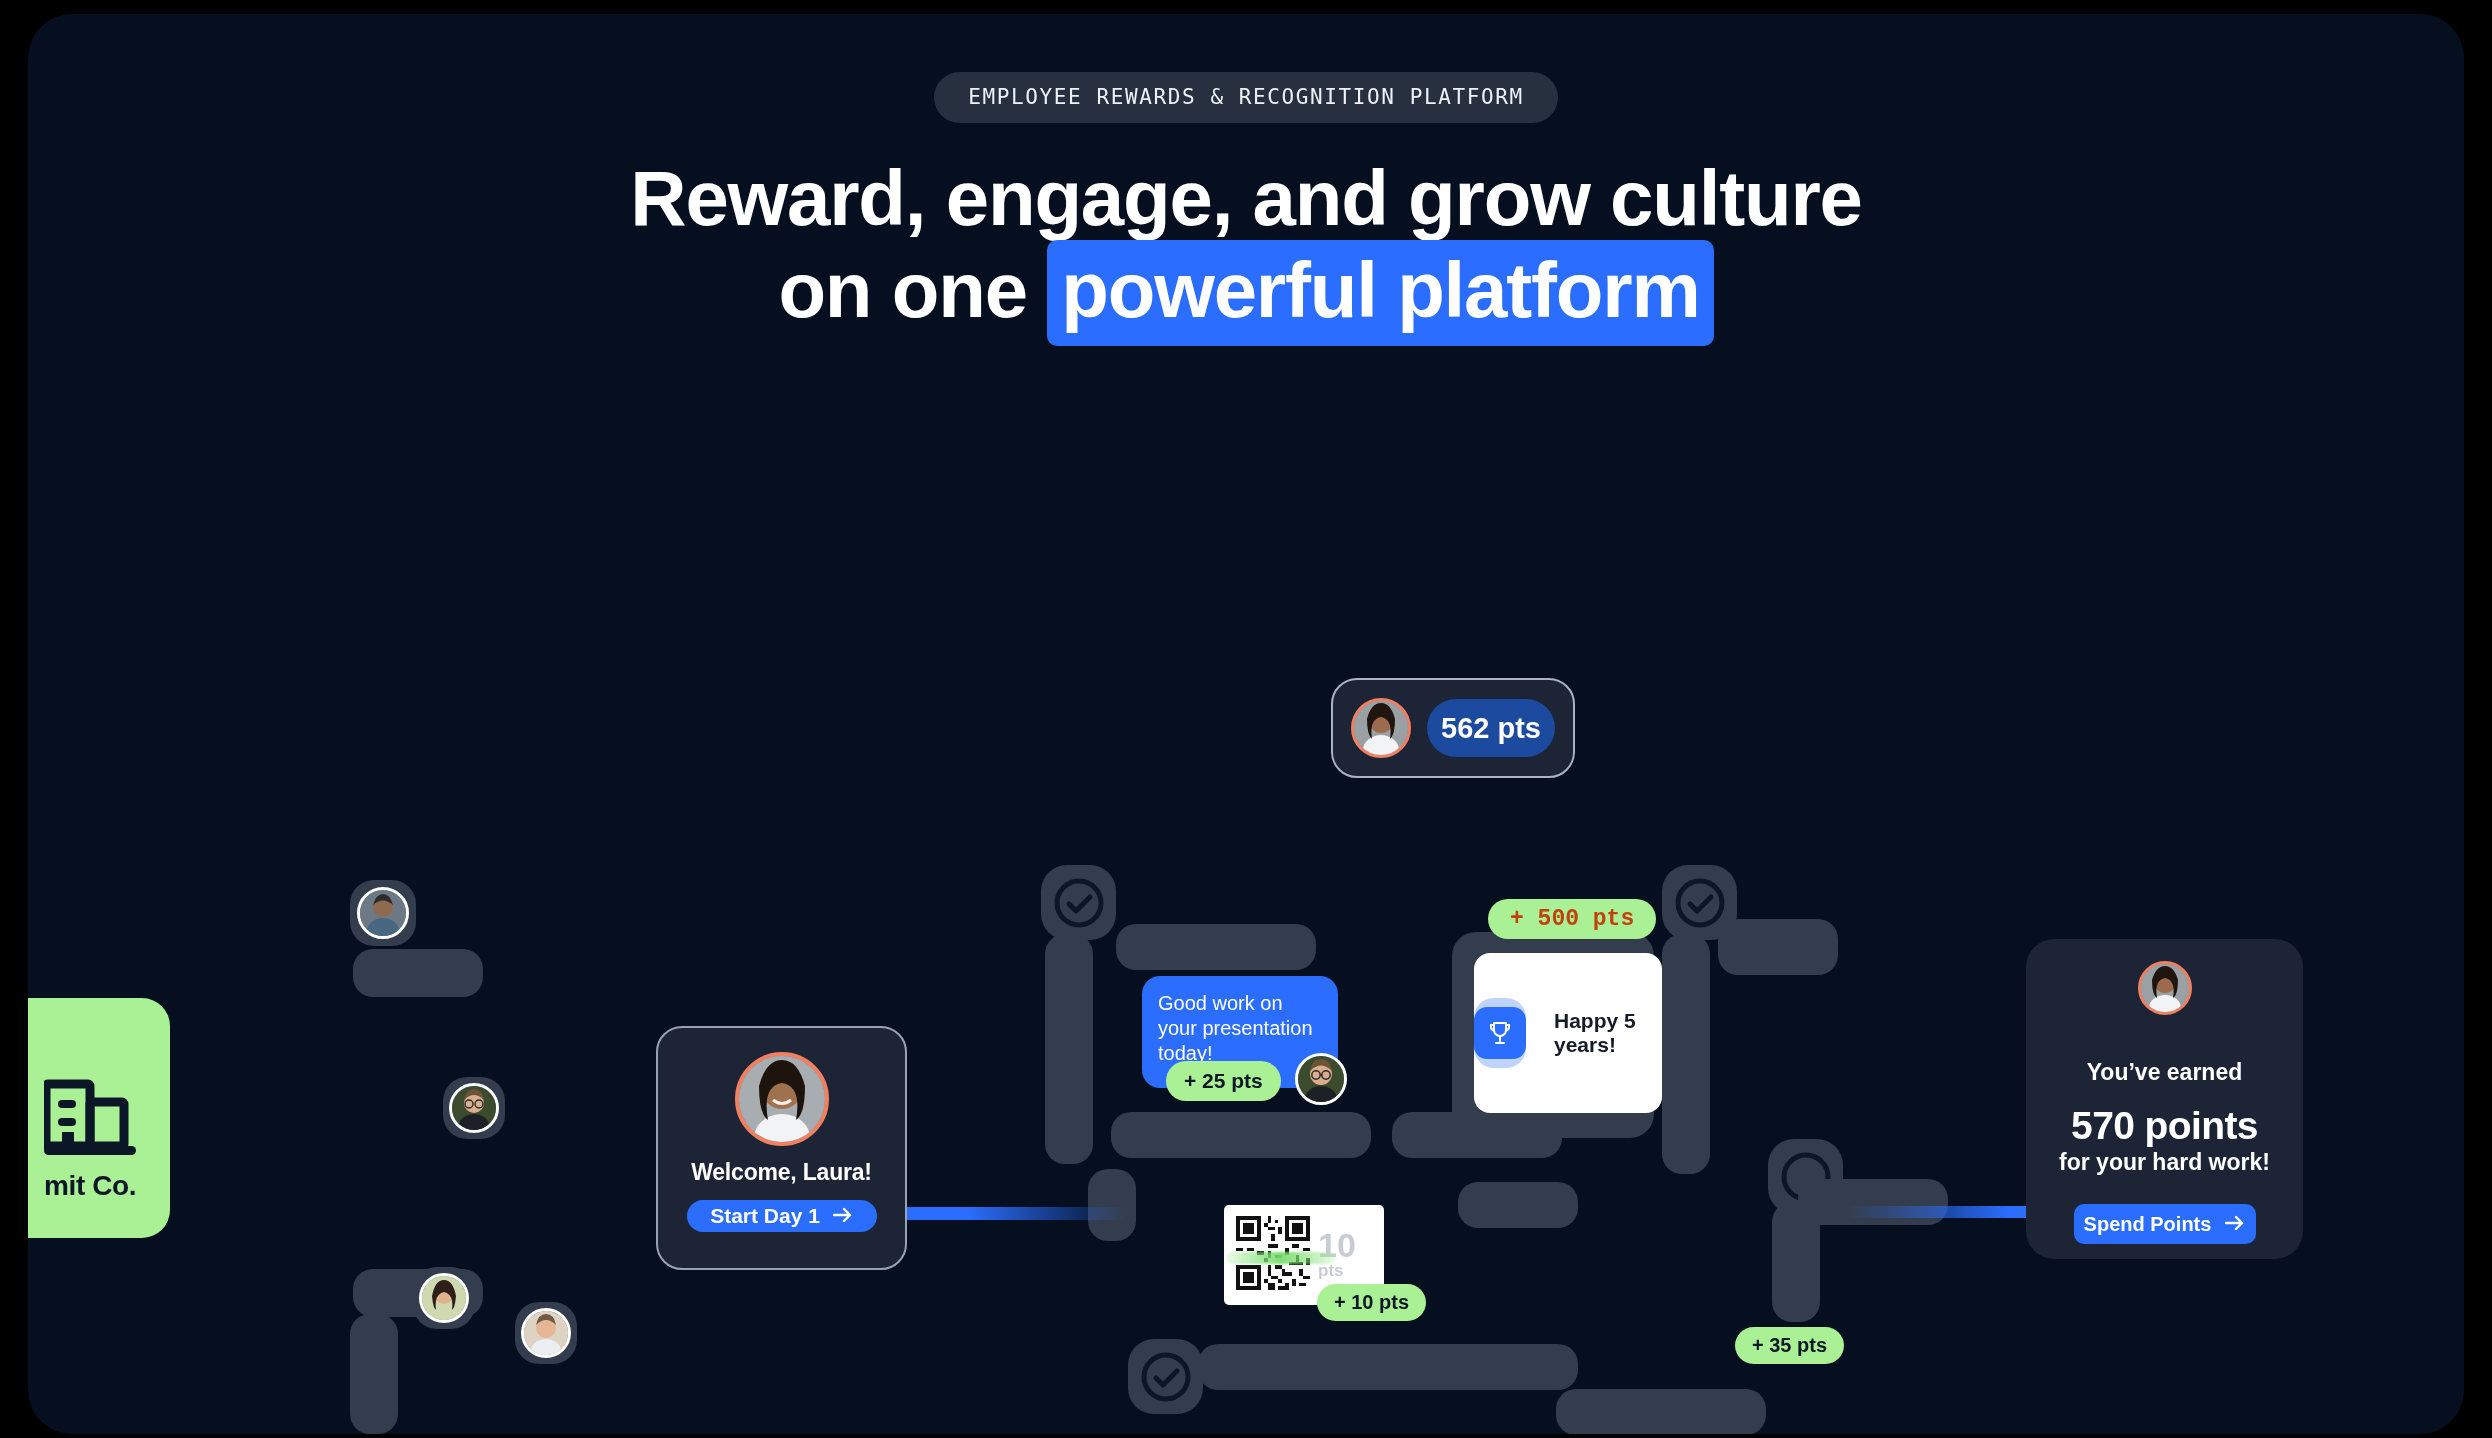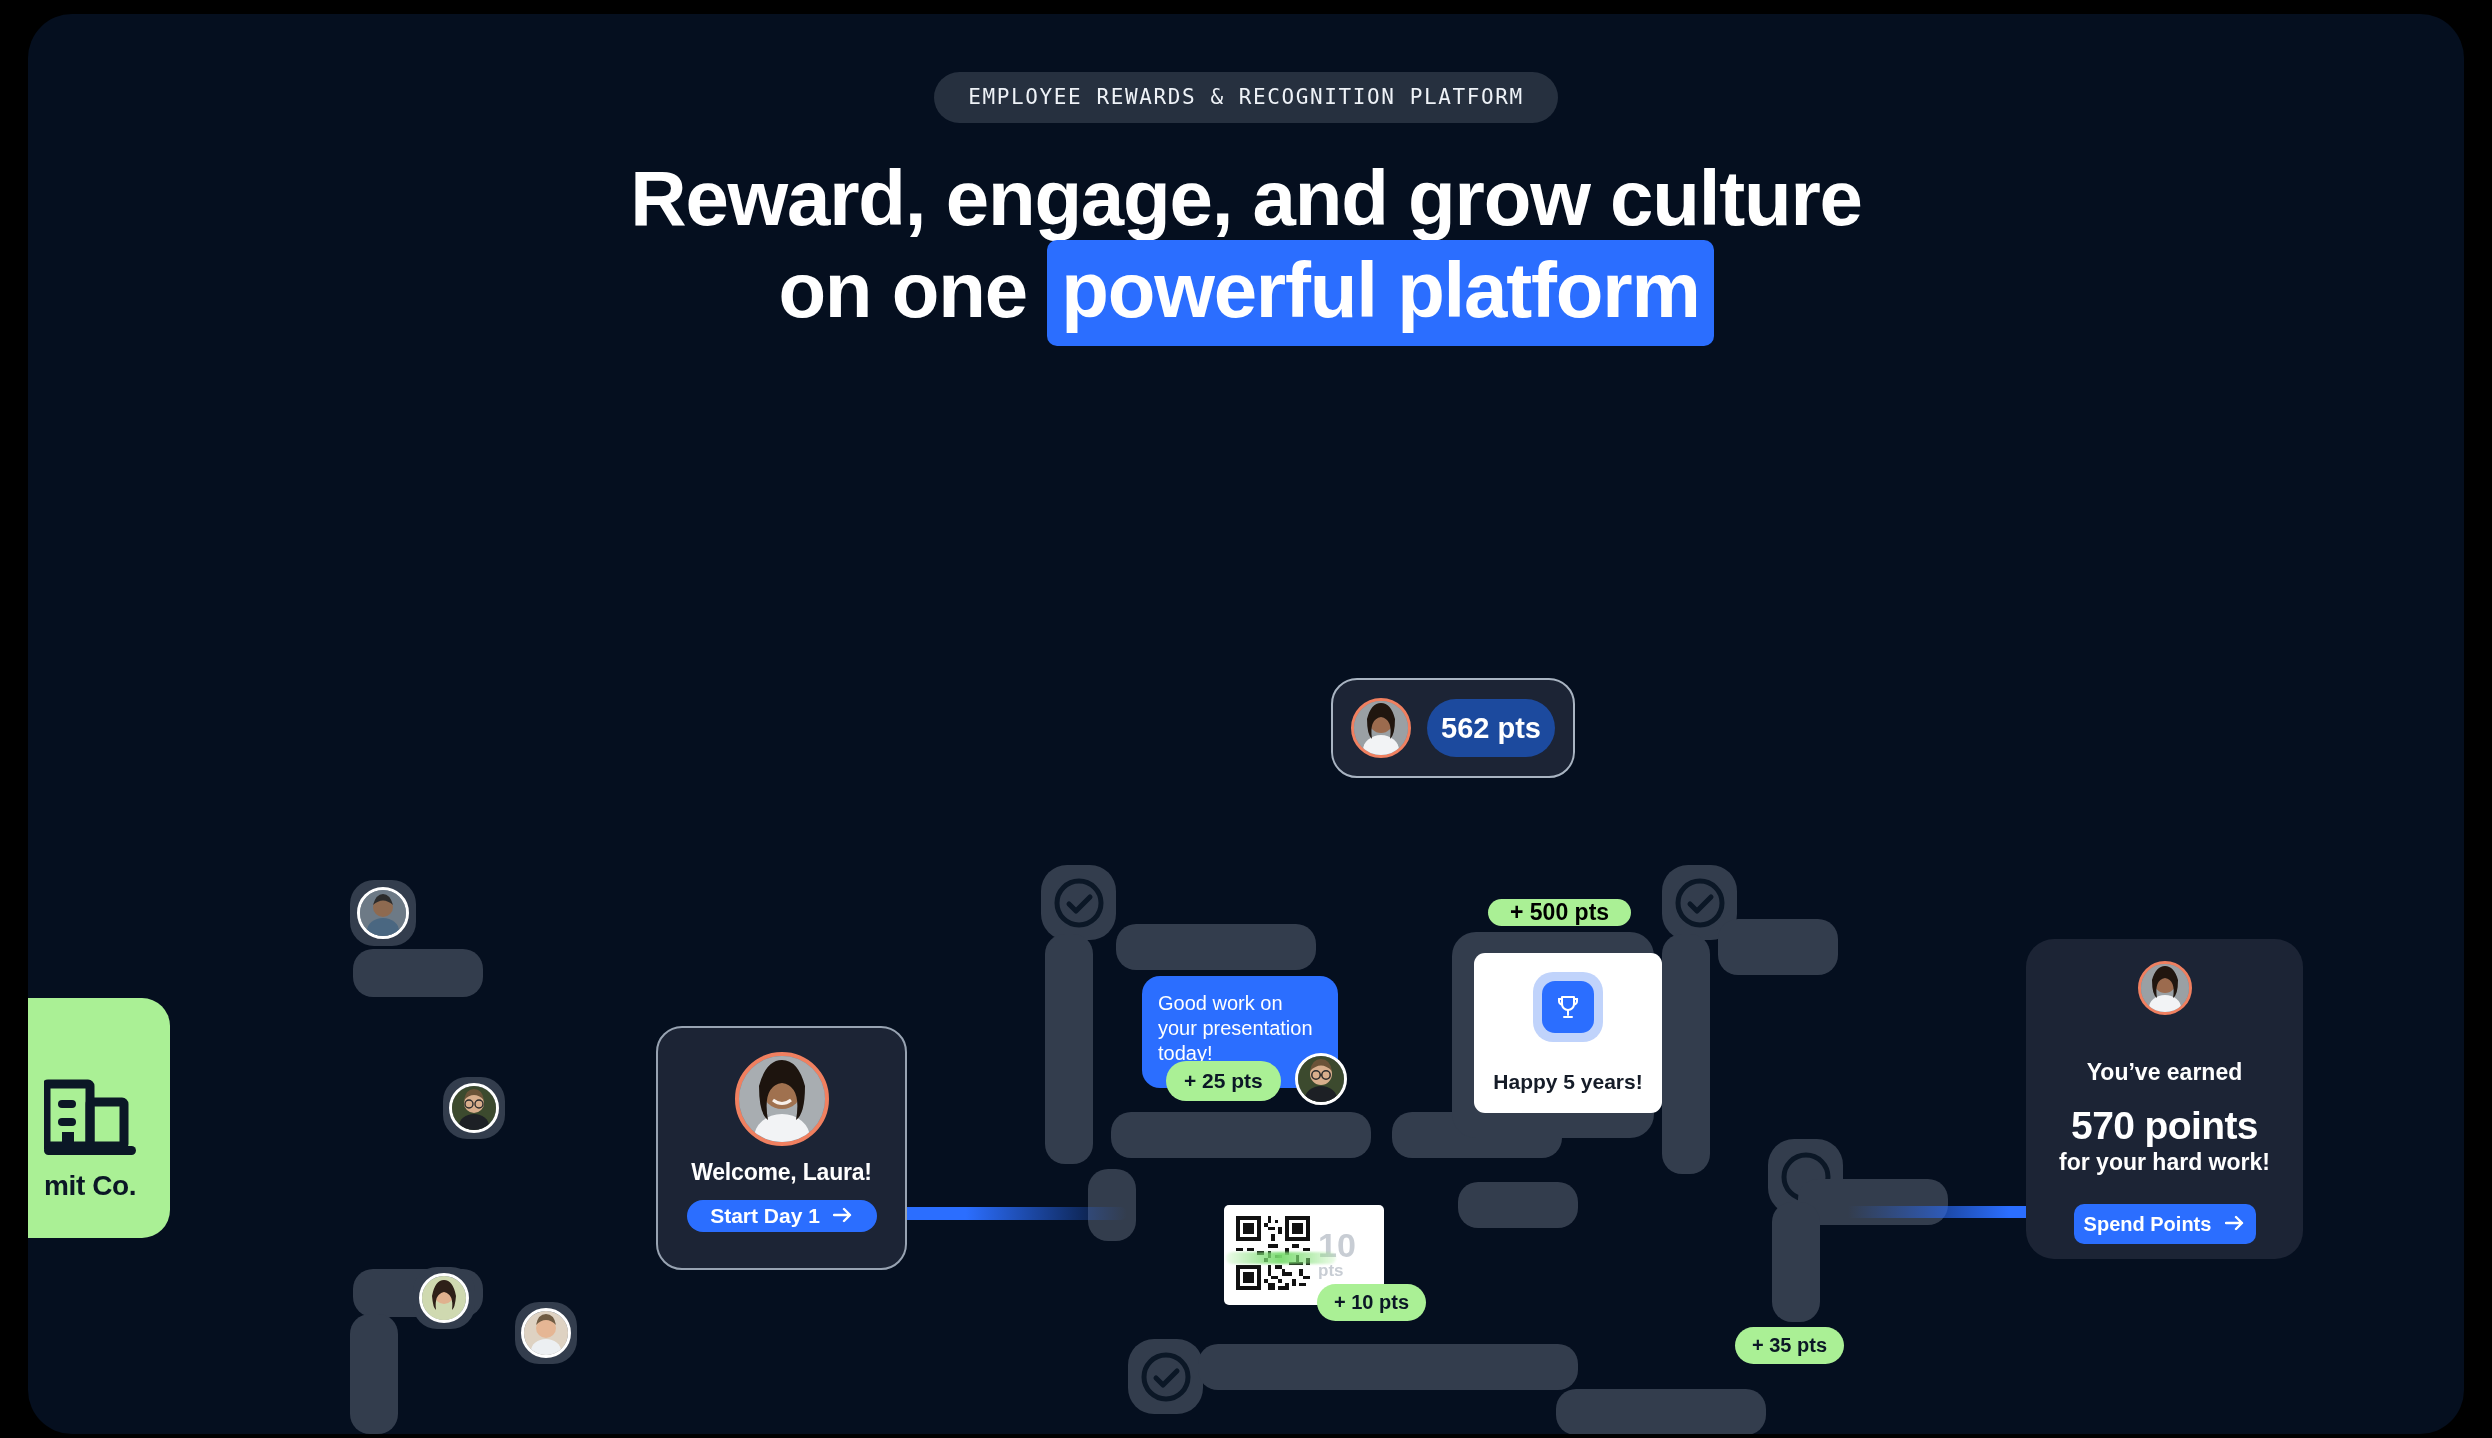--- a/index.html
+++ b/index.html
@@ -280,23 +280,23 @@
     border-radius: 24px;
     z-index: 8;
   }
   #anniv .inner {
     position: absolute;
     left: 22px;
     top: 21px;
     width: 188px;
     height: 160px;
     background: #ffffff;
-    border-radius: 11px;
-    display: flex;
-    flex-direction: column;
+    border-radius: 16px;
+    display: flex;
+    flex-direction: row;
     align-items: center;
     justify-content: center;
     gap: 28px;
   }
   #anniv .icobox {
     width: 70px;
     height: 70px;
     background: #c0d3fb;
     border-radius: 20px;
     display: flex;
@@ -316,26 +316,27 @@
     color: #151c28;
     font-size: 21px;
     font-weight: 700;
   }
   #anniv-pill {
     position: absolute;
     left: 1460px;
     top: 885px;
     background: #aaf095;
     border-radius: 24px;
-    padding: 0 22px;
-    color: #000000;
+    padding: 7px 22px;
+    color: #c2410c;
     font-size: 23px;
     font-weight: 700;
     z-index: 10;
     white-space: nowrap;
+    font-family: Liberation Mono, monospace;
   }
 
   
   #qrcard {
     position: absolute;
     left: 1196px;
     top: 1191px;
     width: 160px;
     height: 100px;
     background: #ffffff;

